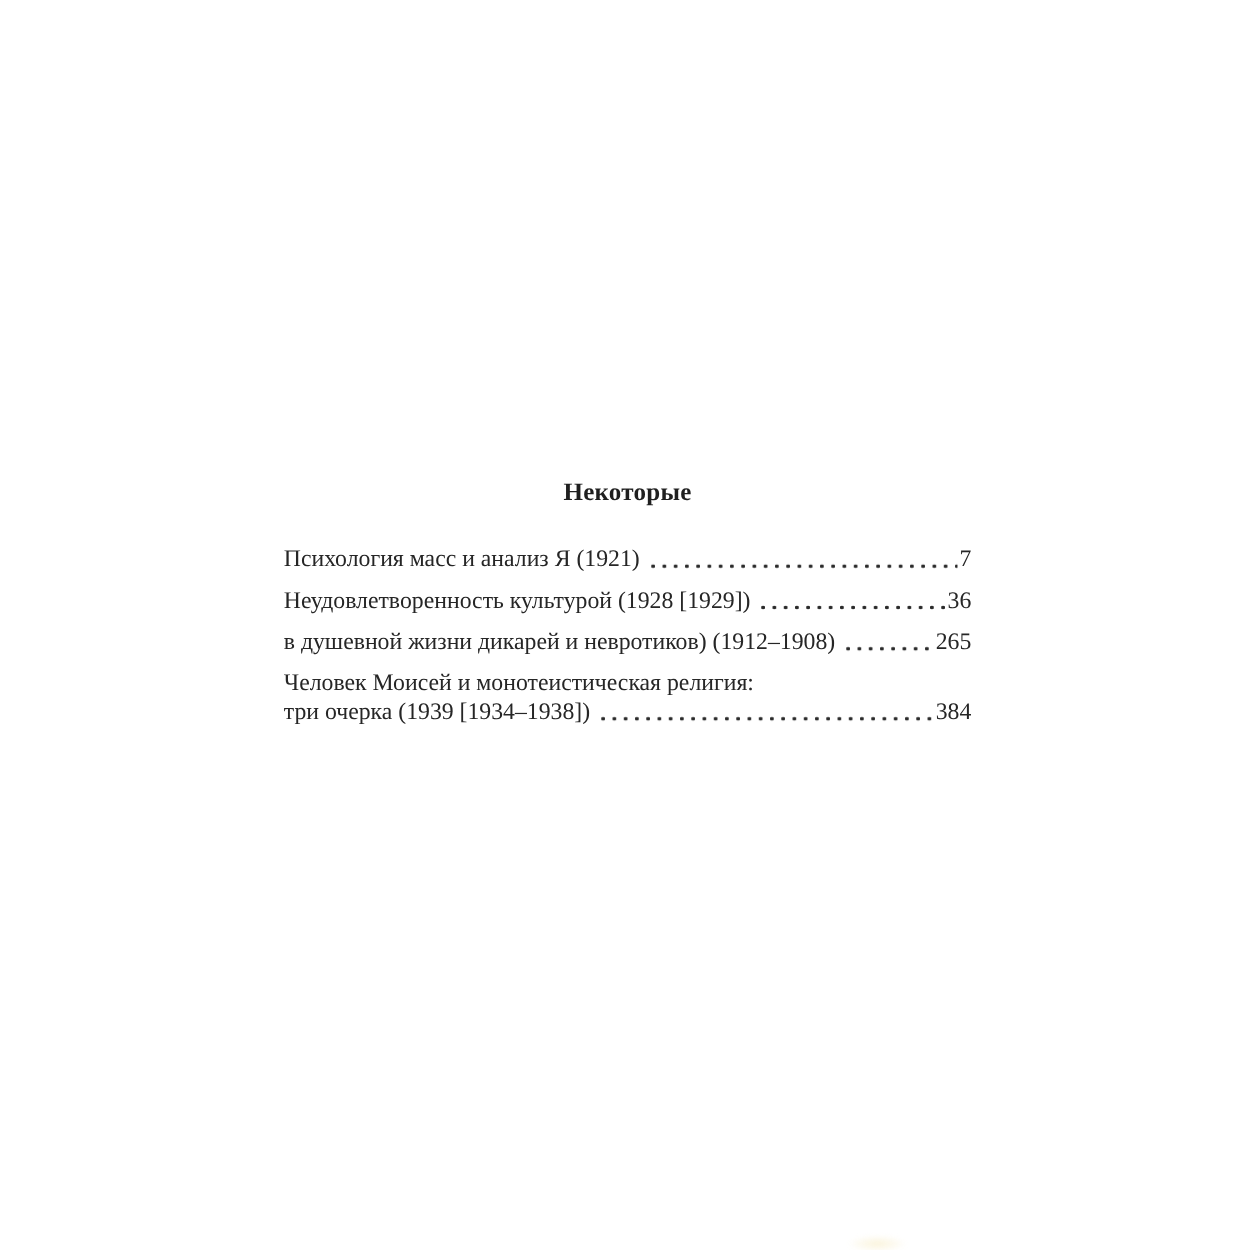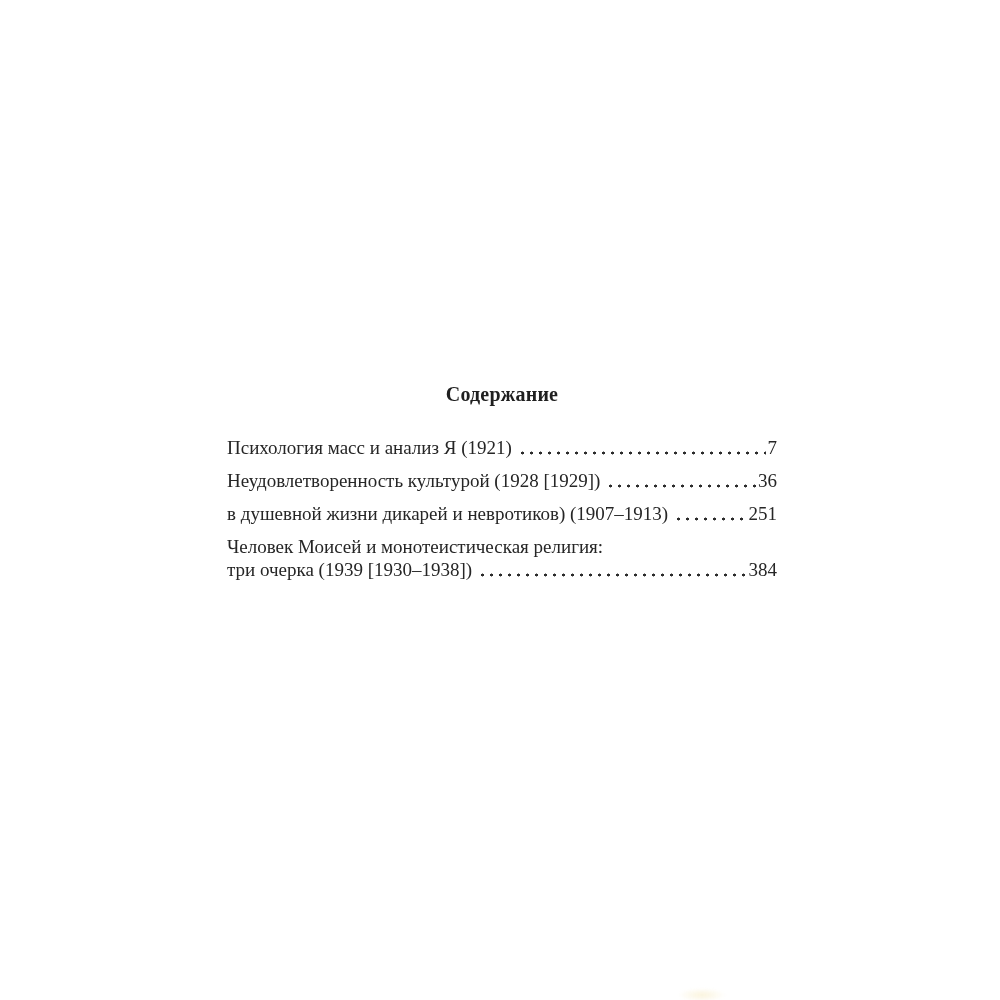--- a/index.html
+++ b/index.html
@@ -69,52 +69,52 @@
     background: radial-gradient(ellipse at center, rgba(250,243,218,0.95) 0%, rgba(255,255,255,0) 70%);
     filter: blur(1.5px);
   }
 </style>
 </head>
 <body>
 
 <div class="book-page">
   <div class="content">
 
-    <h1 class="toc-title">Содержание</h1>
+    <h1 class="toc-title">Некоторые</h1>
 
     <div class="toc-entry">
       <div class="toc-row">
         <span class="toc-text">Психология масс и анализ Я (1921)</span>
         <span class="dot-leader"></span>
         <span class="page-num">7</span>
       </div>
     </div>
 
     <div class="toc-entry">
       <div class="toc-row">
         <span class="toc-text">Неудовлетворенность культурой (1928 [1929])</span>
         <span class="dot-leader"></span>
         <span class="page-num">36</span>
       </div>
     </div>
 
     <div class="toc-entry">
       <div class="toc-row">
-        <span class="toc-text">в душевной жизни дикарей и невротиков) (1907–1913)</span>
+        <span class="toc-text">в душевной жизни дикарей и невротиков) (1912–1908)</span>
         <span class="dot-leader"></span>
-        <span class="page-num">251</span>
+        <span class="page-num">265</span>
       </div>
     </div>
 
     <div class="toc-entry">
       <div class="toc-row">
         <span class="toc-text">Человек Моисей и монотеистическая религия:</span>
       </div>
       <div class="toc-row">
-        <span class="toc-text">три очерка (1939 [1930–1938])</span>
+        <span class="toc-text">три очерка (1939 [1934–1938])</span>
         <span class="dot-leader"></span>
         <span class="page-num">384</span>
       </div>
     </div>
 
   </div>
 
   <div class="scan-artifact"></div>
 </div>
 

